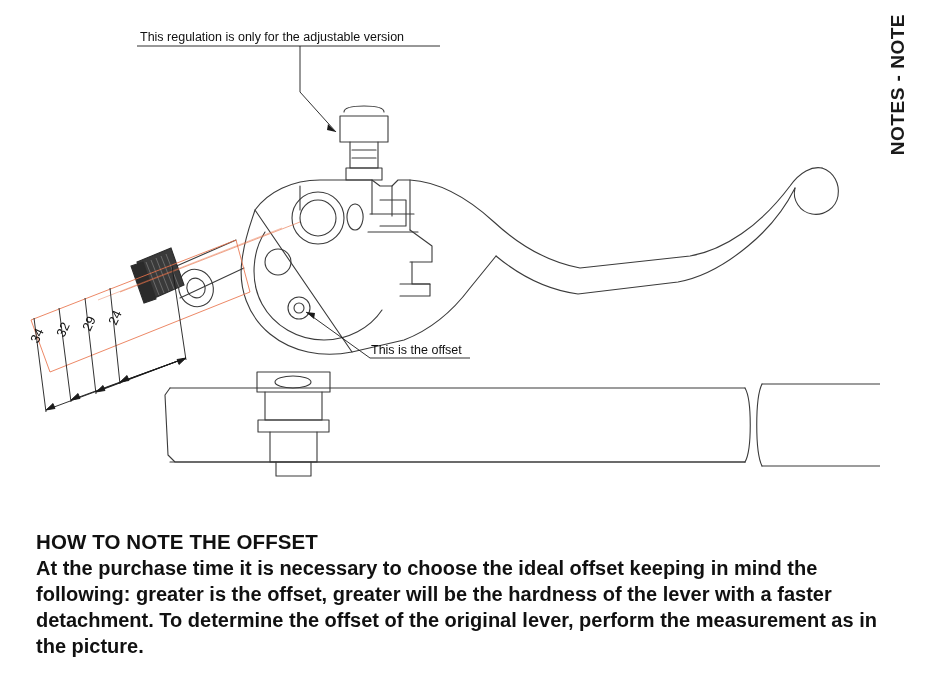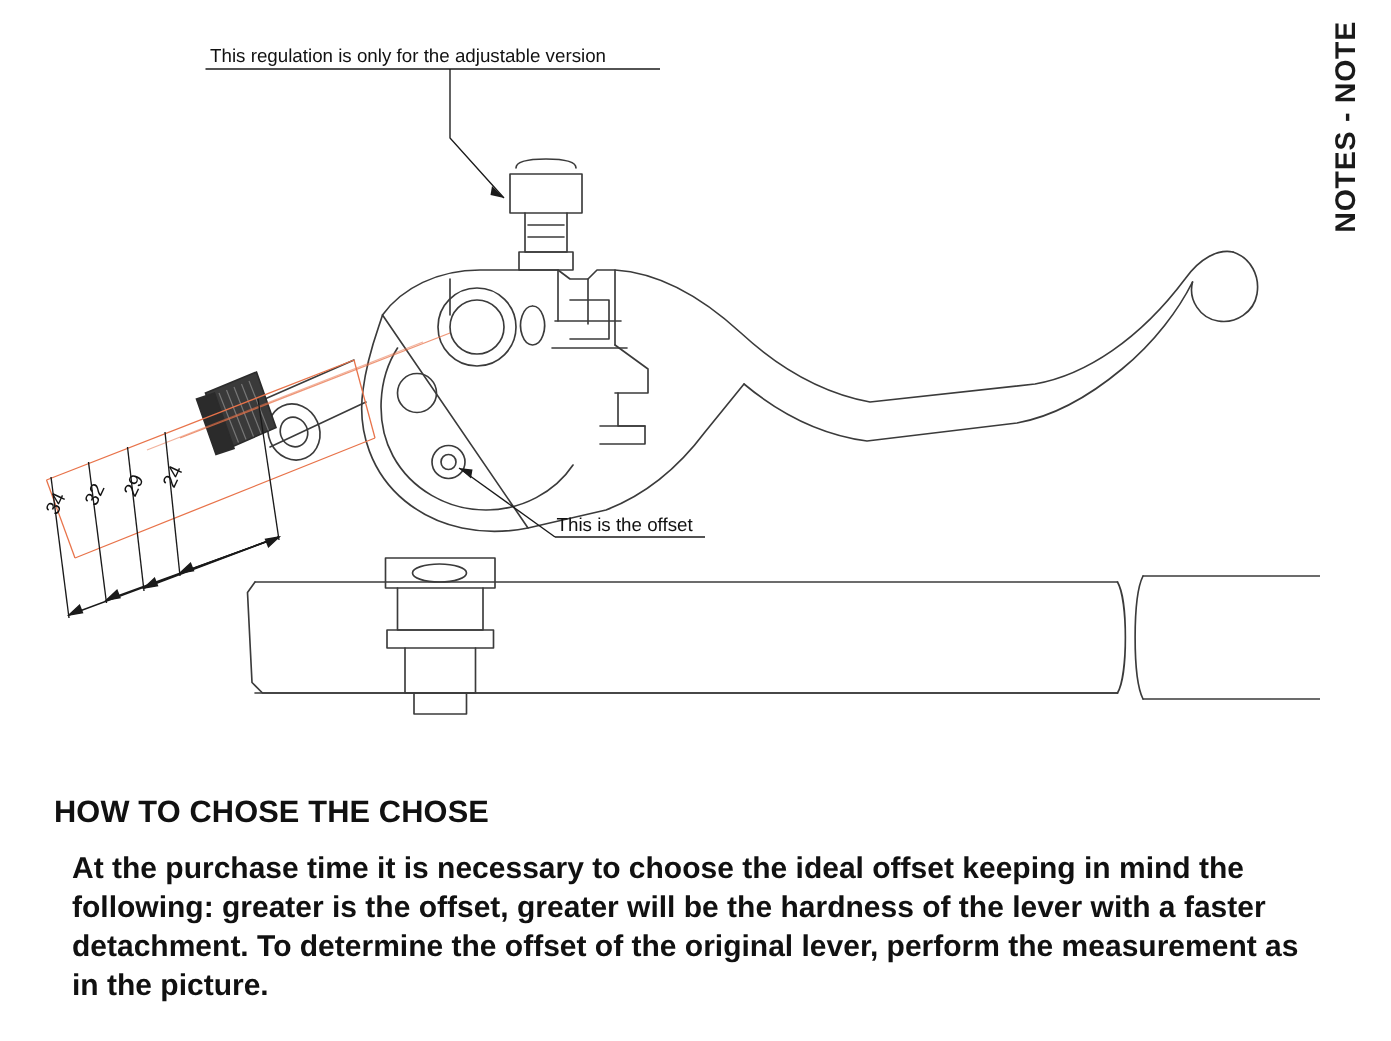--- a/index.html
+++ b/index.html
@@ -67,21 +67,21 @@
     width: 860px;
   }
   #bottom-text h2 {
     margin: 0 0 1px 0;
     font-size: 20.5px;
     font-weight: bold;
     letter-spacing: 0.1px;
     color: #111;
   }
   #bottom-text p {
-    margin: 12px;
+    margin: 0;
     font-size: 20px;
     font-weight: bold;
     line-height: 1.30;
     color: #111;
   }
 </style>
 </head>
 <body>
 
 <div id="side-note">
@@ -212,15 +212,15 @@
   <g>
     <path d="M370,358 L470,358" stroke="#1a1a1a" stroke-width="0.9" fill="none"></path>
     <path d="M370,358 L306,312" stroke="#1a1a1a" stroke-width="0.9" fill="none"></path>
     <path d="M306,312 l9,1 l-1,6 Z" fill="#1a1a1a"></path>
     <text class="callout-text" x="371" y="354">This is the offset</text>
   </g>
 </svg>
 </div>
 
 <div id="bottom-text">
-  <h2>HOW TO CHOSE THE CHOSE</h2>
+  <h2>HOW TO NOTE THE OFFSET</h2>
   <p>At the purchase time it is necessary to choose the ideal offset keeping in mind the following: greater is the offset, greater will be the hardness of the lever with a faster detachment. To determine the offset of the original lever, perform the measurement as in the picture.</p>
 </div>
 
 </body></html>

